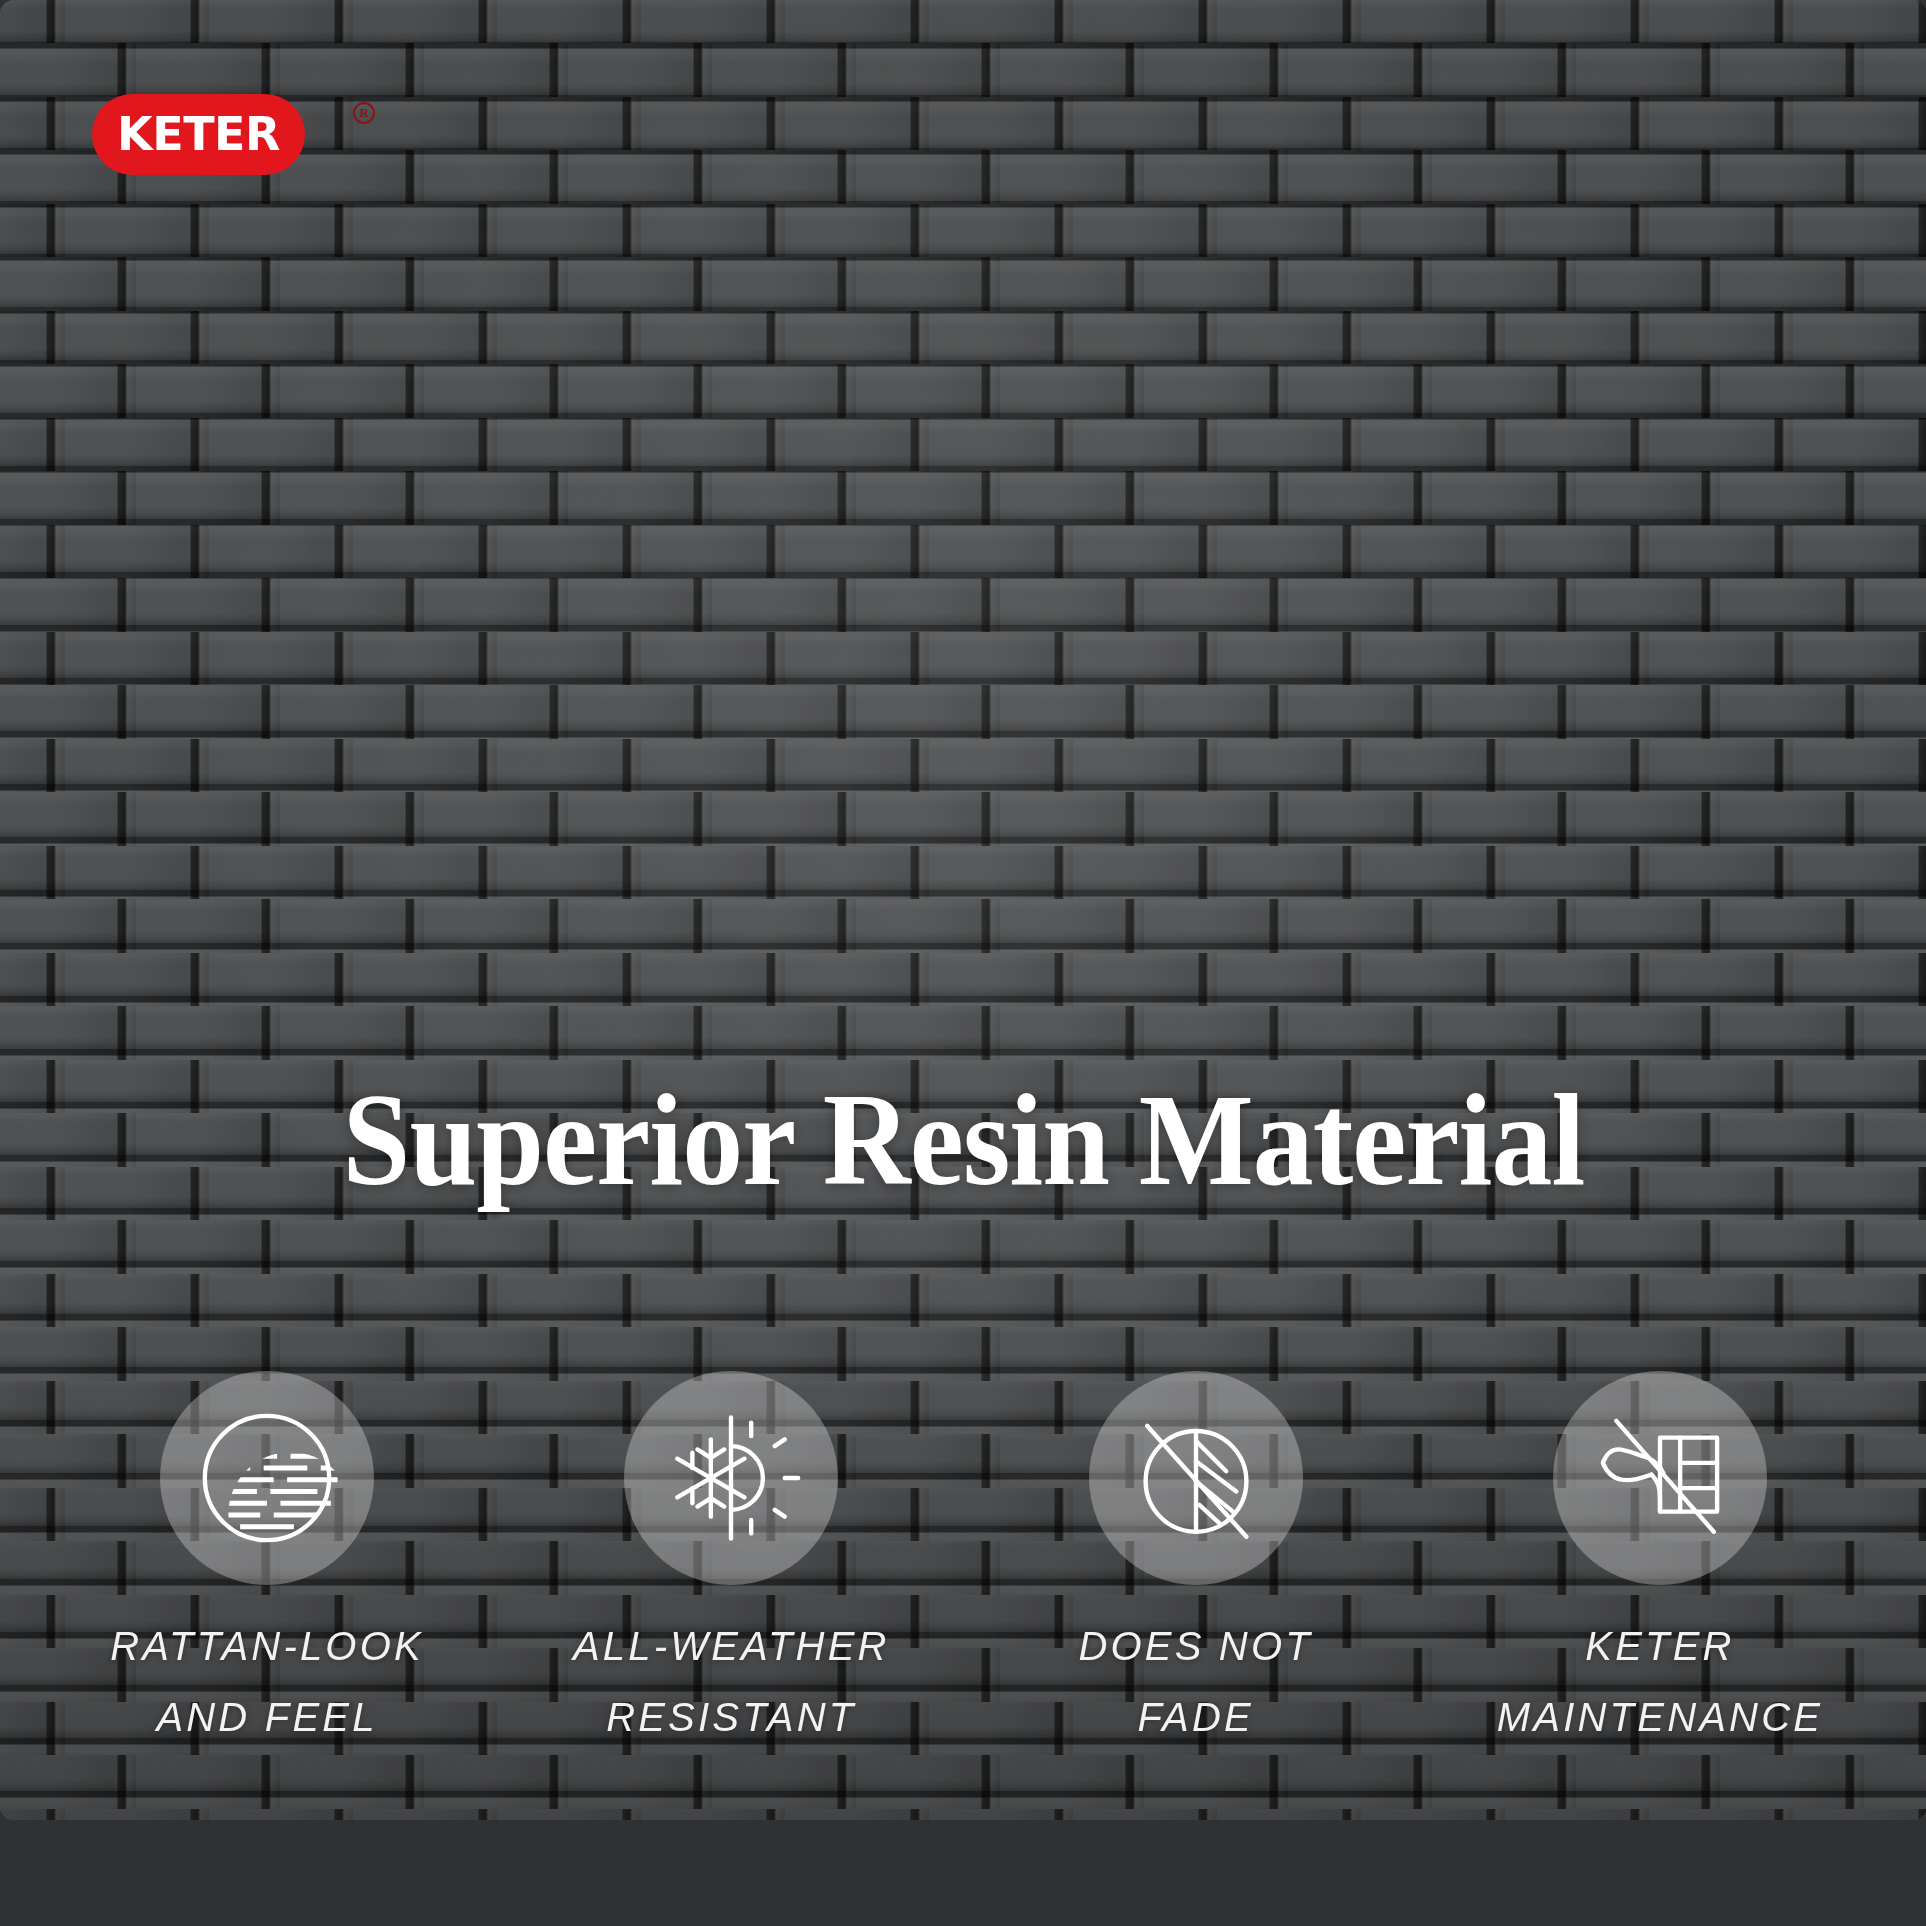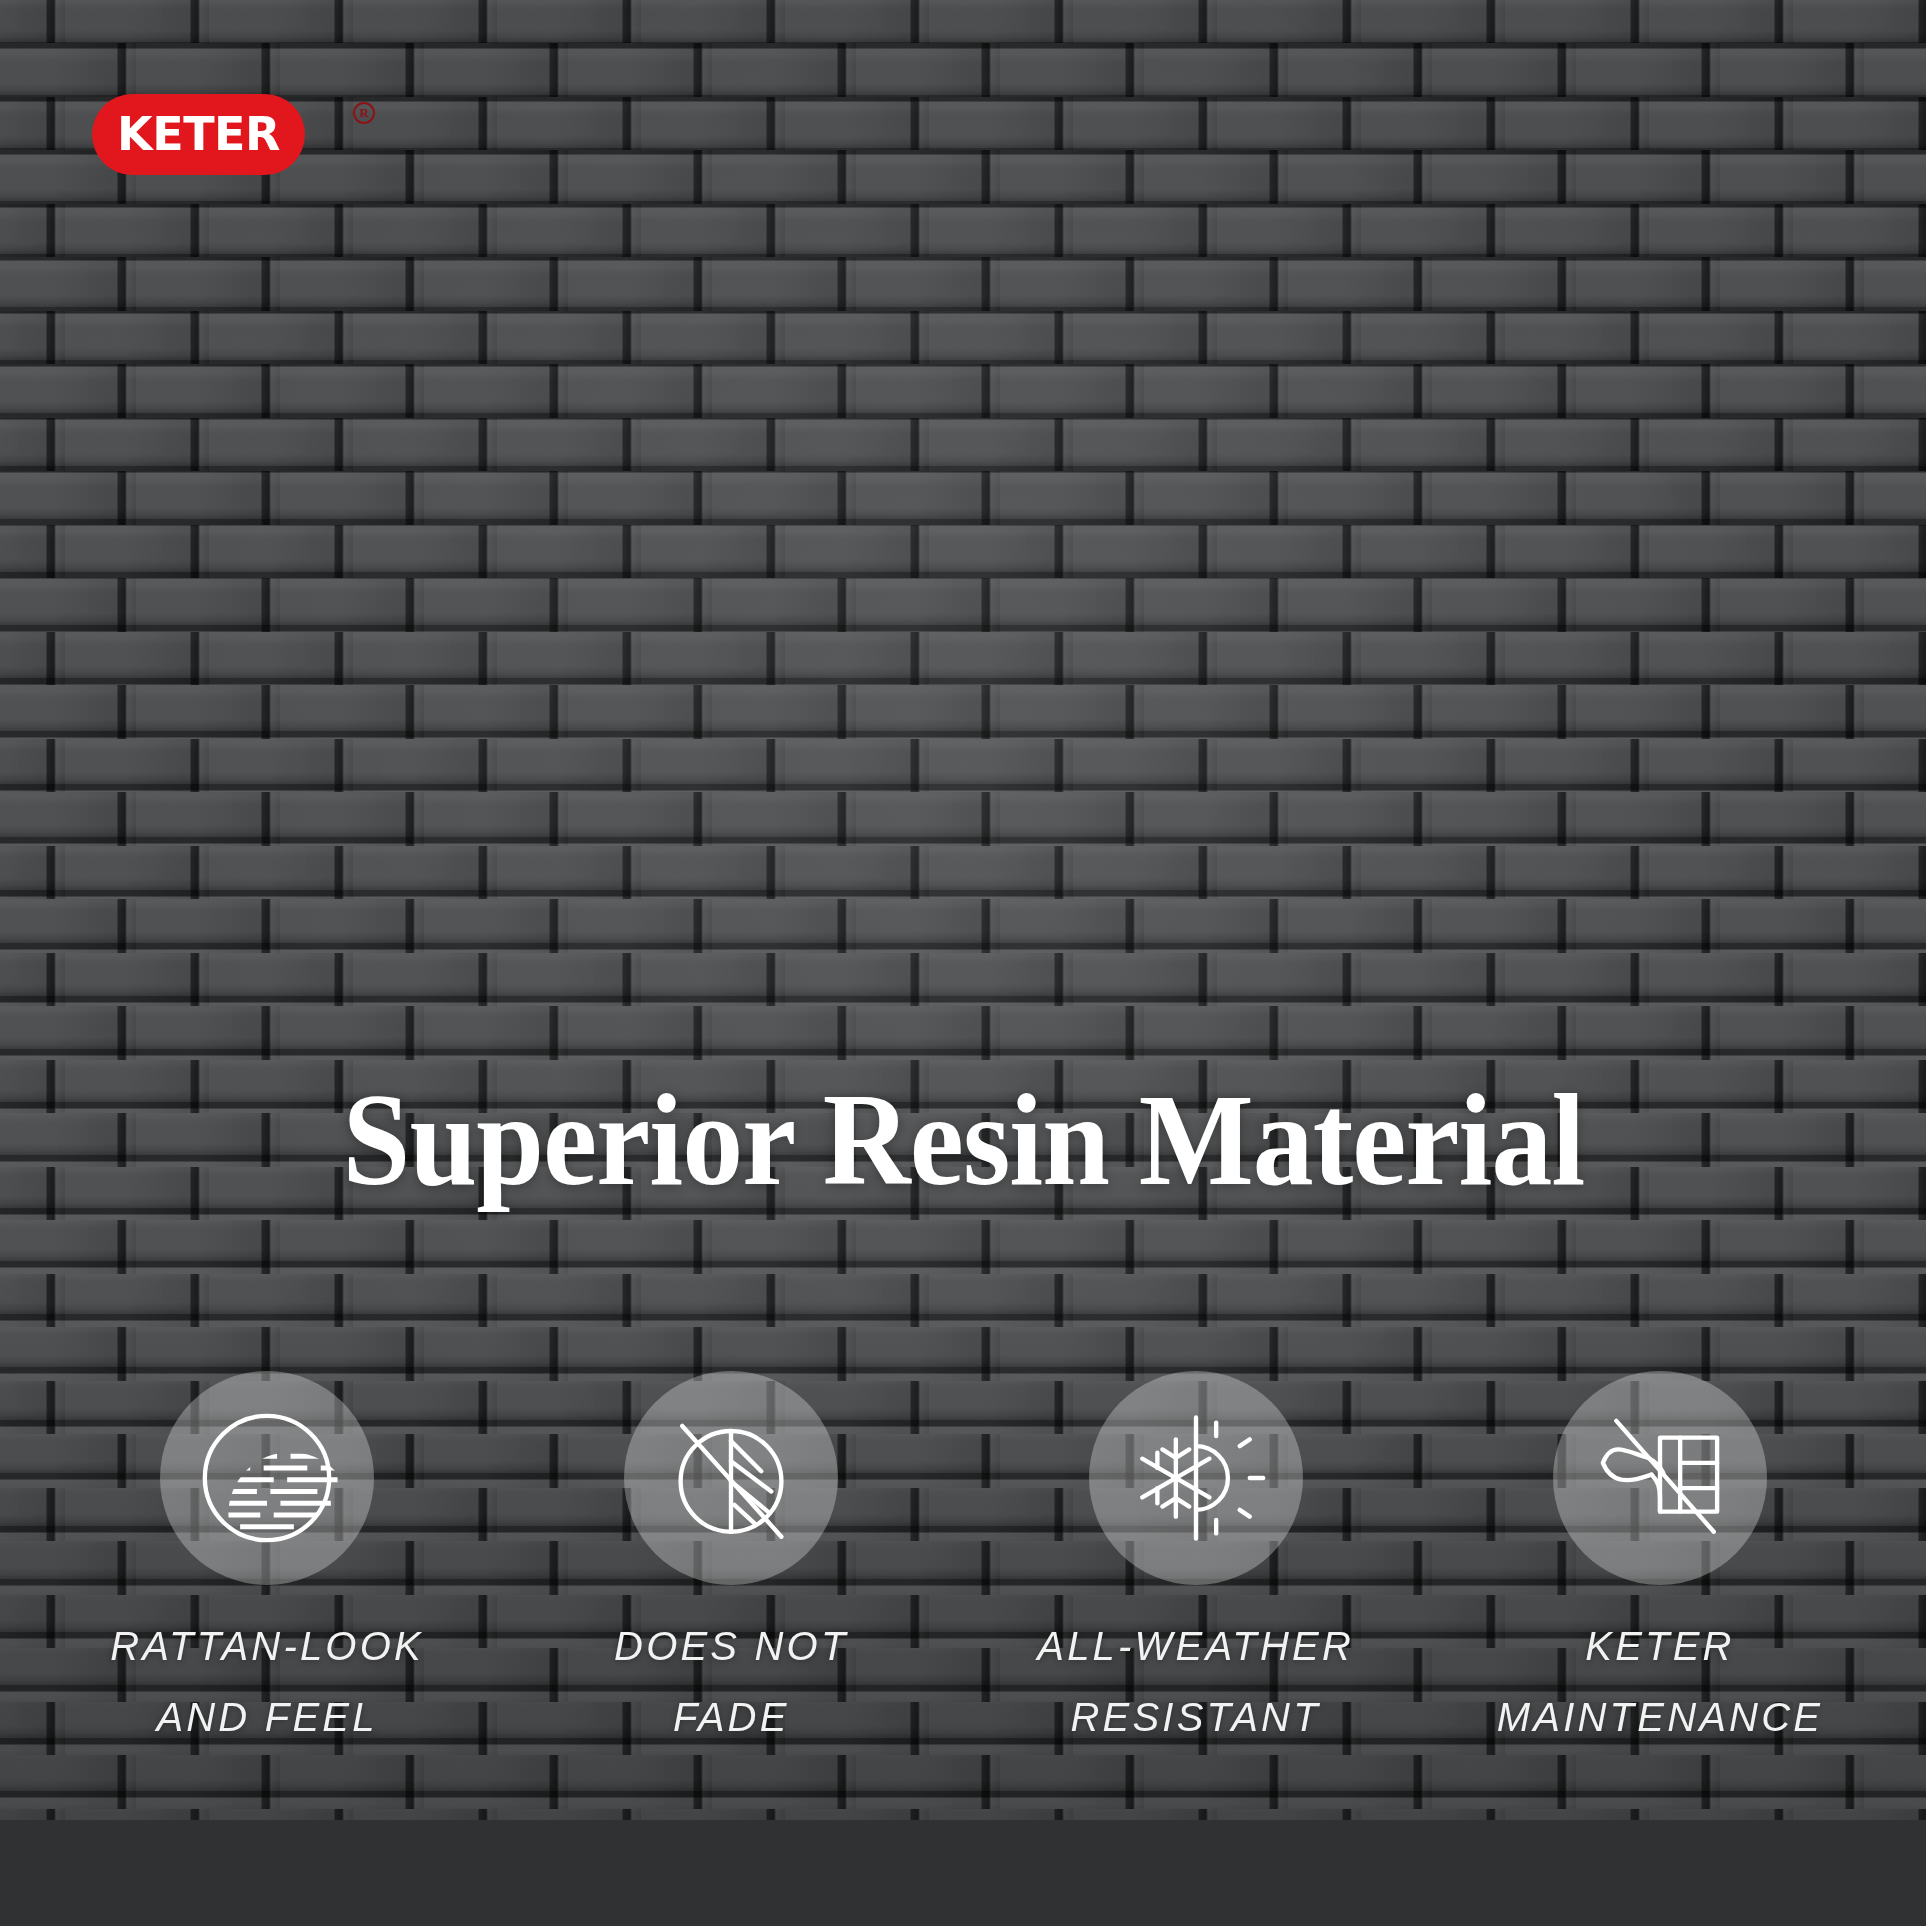--- a/index.html
+++ b/index.html
@@ -4,20 +4,21 @@
 <style>
   html,body{margin:0;padding:0;background:#2f3133;}
   *{box-sizing:border-box;}
 
   .canvas{
     position:relative;
     width:1927px;height:1820px;
     overflow:hidden;
     font-family:"Liberation Sans", sans-serif;
     background:#4a4c4e;
+    border-radius:14px;
   }
 
   
   .weave{position:absolute;inset:0;}
   .weave-base{
     position:absolute;inset:0;
     background:#4b4d4f;
   }
   
   .weave-rows{
@@ -217,40 +218,20 @@
       <div class="caption">
         <span>RATTAN-LOOK</span>
         <span class="l2">AND FEEL</span>
       </div>
     </div>
 
     <div class="feature">
       <div class="badge">
         <svg width="168" height="168" viewBox="0 0 100 100">
           <g fill="none" stroke="#fff" stroke-width="2.6" stroke-linecap="round">
-            <circle cx="50" cy="52" r="30"></circle>
-            <line x1="50" y1="22" x2="50" y2="82"></line>
-            <line x1="50" y1="28" x2="68" y2="46"></line>
-            <line x1="50" y1="40" x2="74" y2="58"></line>
-            <line x1="50" y1="52" x2="72" y2="70"></line>
-            <line x1="52" y1="66" x2="64" y2="77"></line>
-            <line x1="21" y1="19" x2="80" y2="85"></line>
-          </g>
-        </svg>
-      </div>
-      <div class="caption">
-        <span>DOES NOT</span>
-        <span class="l2">FADE</span>
-      </div>
-    </div>
-
-    <div class="feature">
-      <div class="badge">
-        <svg width="168" height="168" viewBox="0 0 100 100">
-          <g fill="none" stroke="#fff" stroke-width="2.6" stroke-linecap="round">
 
             <line x1="50" y1="14" x2="50" y2="86"></line>
 
             <line x1="38" y1="27" x2="38" y2="73"></line>
             <line x1="18" y1="38.5" x2="58" y2="61.5"></line>
             <line x1="18" y1="61.5" x2="58" y2="38.5"></line>
             <line x1="38" y1="38" x2="30" y2="33"></line>
             <line x1="38" y1="38" x2="46" y2="33"></line>
             <line x1="38" y1="62" x2="30" y2="67"></line>
             <line x1="38" y1="62" x2="46" y2="67"></line>
@@ -268,20 +249,40 @@
       </div>
       <div class="caption">
         <span>ALL-WEATHER</span>
         <span class="l2">RESISTANT</span>
       </div>
     </div>
 
     <div class="feature">
       <div class="badge">
         <svg width="168" height="168" viewBox="0 0 100 100">
+          <g fill="none" stroke="#fff" stroke-width="2.6" stroke-linecap="round">
+            <circle cx="50" cy="52" r="30"></circle>
+            <line x1="50" y1="22" x2="50" y2="82"></line>
+            <line x1="50" y1="28" x2="68" y2="46"></line>
+            <line x1="50" y1="40" x2="74" y2="58"></line>
+            <line x1="50" y1="52" x2="72" y2="70"></line>
+            <line x1="52" y1="66" x2="64" y2="77"></line>
+            <line x1="21" y1="19" x2="80" y2="85"></line>
+          </g>
+        </svg>
+      </div>
+      <div class="caption">
+        <span>DOES NOT</span>
+        <span class="l2">FADE</span>
+      </div>
+    </div>
+
+    <div class="feature">
+      <div class="badge">
+        <svg width="168" height="168" viewBox="0 0 100 100">
           <g fill="none" stroke="#fff" stroke-width="2.6" stroke-linecap="round" stroke-linejoin="round">
 
             <path d="M43 38 C36 36 30 33 25 33 C21 33 18 36 16 41 C18 46 22 50 27 51 C33 52 39 50 45 48"></path>
 
             <path d="M45 48 C49 52 50 56 50 62 L50 70"></path>
             <path d="M43 38 C47 40 50 43 52 47"></path>
 
             <path d="M50 26 L84 26 L84 70 L50 70 Z"></path>
             <line x1="62" y1="26" x2="62" y2="70"></line>
             <line x1="62" y1="41" x2="84" y2="41"></line>

